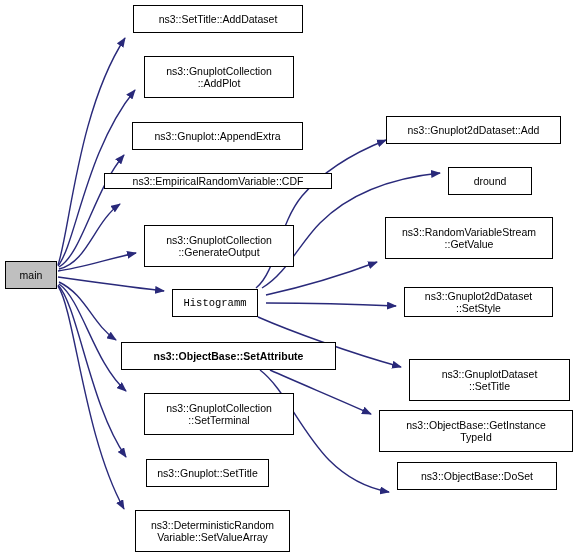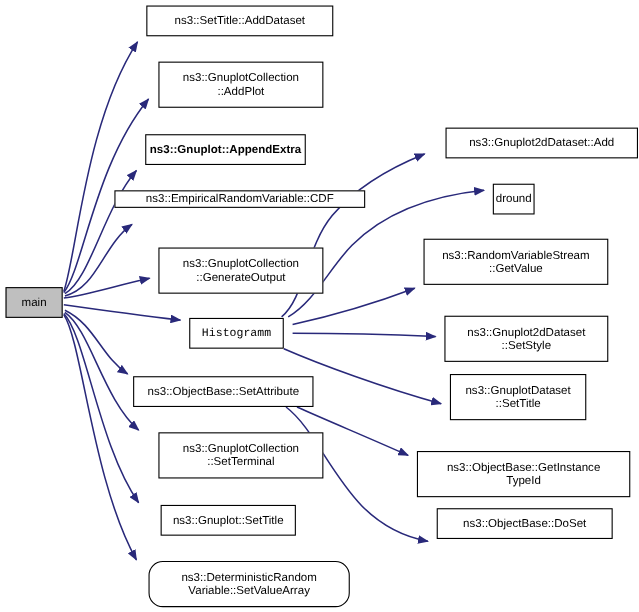--- a/index.html
+++ b/index.html
@@ -78,37 +78,37 @@
         <path d="M270,370 C299,383 340,400 371,414" marker-end="url(#arrow)" stroke="#29297a"></path>
         <path d="M260,370 C284,388 300,430 329,460 C349,480 372,489 389,492" marker-end="url(#arrow)" stroke="#29297a"></path>
       </g>
   </svg>
 
   <div id="node-group">
       <div class="node root" style="left: 5px; top: 261px; width: 52px; height: 28px;"><span class="node-label">main</span></div>
       <div class="node" style="left: 133px; top: 5px; width: 170px; height: 28px;"><span class="node-label">ns3::SetTitle::AddDataset</span></div>
       <div class="node" style="left: 144px; top: 56px; width: 150px; height: 42px;"><span class="node-label">ns3::GnuplotCollection
 ::AddPlot</span></div>
-      <div class="node" style="left: 132px; top: 122px; width: 146px; height: 28px; font-weight: bold;"><span class="node-label">ns3::Gnuplot::AppendExtra</span></div>
+      <div class="node" style="left: 132px; top: 122px; width: 171px; height: 28px;"><span class="node-label">ns3::Gnuplot::AppendExtra</span></div>
       <div class="node" style="left: 104px; top: 173px; width: 228px; height: 16px;"><span class="node-label">ns3::EmpiricalRandomVariable::CDF</span></div>
       <div class="node" style="left: 144px; top: 225px; width: 150px; height: 42px;"><span class="node-label">ns3::GnuplotCollection
 ::GenerateOutput</span></div>
       <div class="node" style="left: 172px; top: 289px; width: 86px; height: 28px; font-family: Liberation Mono, monospace;"><span class="node-label">Histogramm</span></div>
-      <div class="node" style="left: 121px; top: 342px; width: 164px; height: 28px;"><span class="node-label">ns3::ObjectBase::SetAttribute</span></div>
+      <div class="node" style="left: 121px; top: 342px; width: 215px; height: 28px; font-weight: bold;"><span class="node-label">ns3::ObjectBase::SetAttribute</span></div>
       <div class="node" style="left: 144px; top: 393px; width: 150px; height: 42px;"><span class="node-label">ns3::GnuplotCollection
 ::SetTerminal</span></div>
       <div class="node" style="left: 146px; top: 459px; width: 123px; height: 28px;"><span class="node-label">ns3::Gnuplot::SetTitle</span></div>
-      <div class="node" style="left: 135px; top: 510px; width: 183px; height: 42px; border-radius: 13px;"><span class="node-label">ns3::DeterministicRandom
+      <div class="node" style="left: 135px; top: 510px; width: 155px; height: 42px;"><span class="node-label">ns3::DeterministicRandom
 Variable::SetValueArray</span></div>
-      <div class="node" style="left: 405px; top: 116px; width: 175px; height: 28px;"><span class="node-label">ns3::Gnuplot2dDataset::Add</span></div>
-      <div class="node" style="left: 448px; top: 167px; width: 38px; height: 28px;"><span class="node-label">dround</span></div>
+      <div class="node" style="left: 386px; top: 116px; width: 175px; height: 28px;"><span class="node-label">ns3::Gnuplot2dDataset::Add</span></div>
+      <div class="node" style="left: 448px; top: 167px; width: 84px; height: 28px;"><span class="node-label">dround</span></div>
       <div class="node" style="left: 385px; top: 217px; width: 168px; height: 42px;"><span class="node-label">ns3::RandomVariableStream
 ::GetValue</span></div>
-      <div class="node" style="left: 404px; top: 287px; width: 149px; height: 42px;"><span class="node-label">ns3::Gnuplot2dDataset
+      <div class="node" style="left: 404px; top: 287px; width: 149px; height: 30px;"><span class="node-label">ns3::Gnuplot2dDataset
 ::SetStyle</span></div>
-      <div class="node" style="left: 409px; top: 340px; width: 124px; height: 42px;"><span class="node-label">ns3::GnuplotDataset
+      <div class="node" style="left: 409px; top: 359px; width: 161px; height: 42px;"><span class="node-label">ns3::GnuplotDataset
 ::SetTitle</span></div>
       <div class="node" style="left: 379px; top: 410px; width: 194px; height: 42px;"><span class="node-label">ns3::ObjectBase::GetInstance
 TypeId</span></div>
       <div class="node" style="left: 397px; top: 462px; width: 160px; height: 28px;"><span class="node-label">ns3::ObjectBase::DoSet</span></div>
     </div>
 
 </div>
 
 </body></html>

